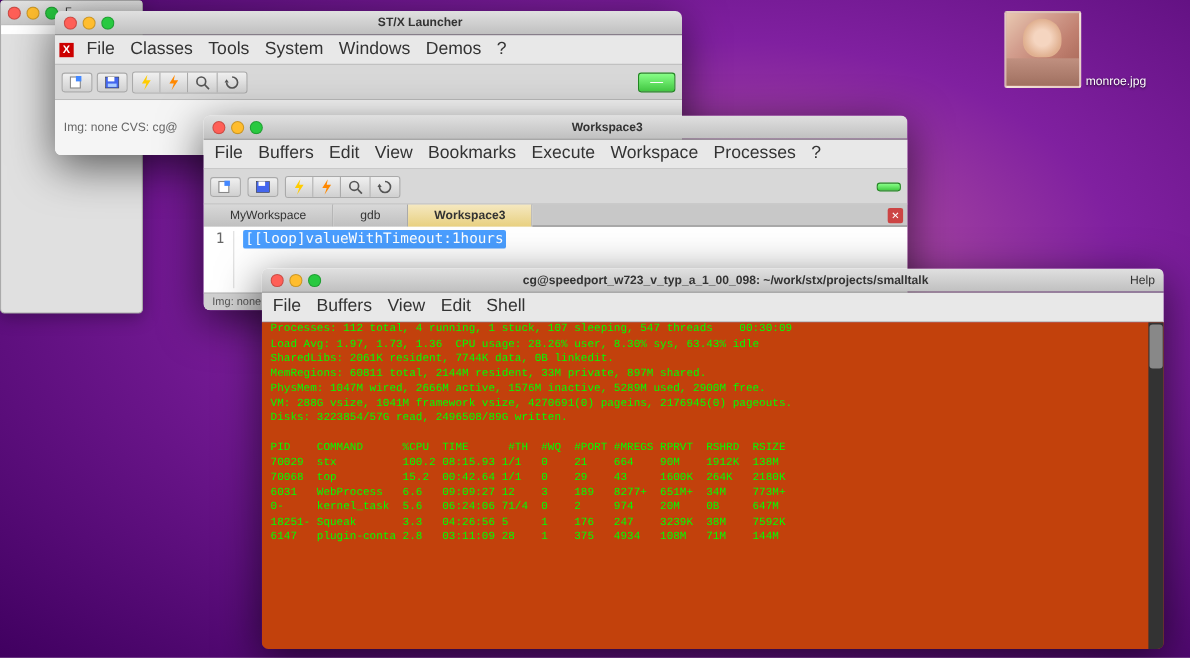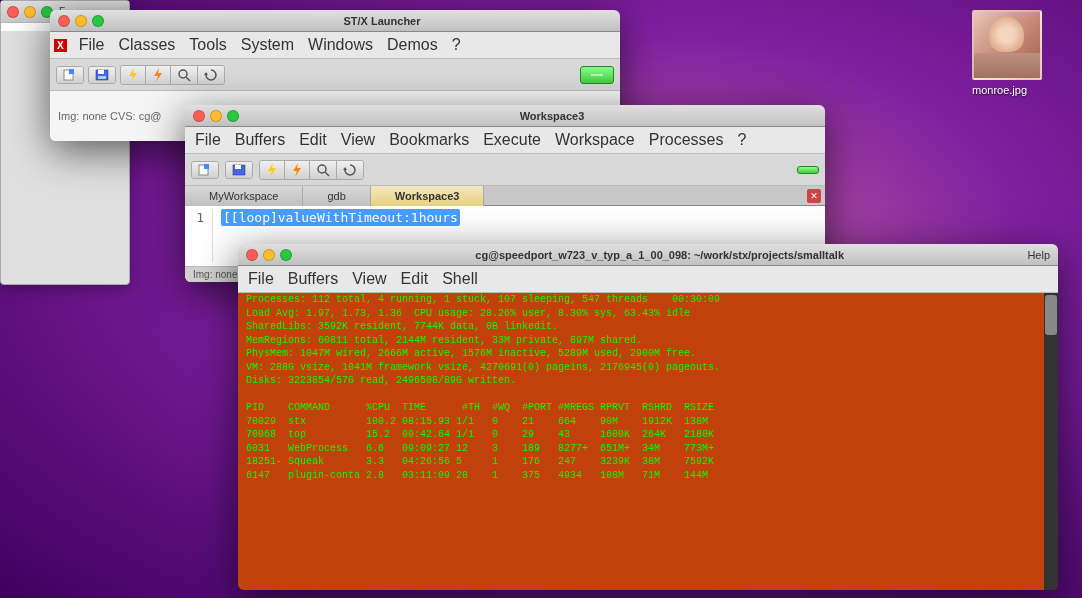--- a/index.html
+++ b/index.html
@@ -12,22 +12,22 @@
       background: radial-gradient(ellipse at 60% 40%, #c060a0 0%, #8020a0 40%, #400060 100%);
       position: relative;
     }
 
     
     .desktop-icon {
       position: absolute;
       top: 10px;
       right: 40px;
       display: flex;
-      flex-direction: column;
-      align-items: flex-start;
+      flex-direction: row;
+      align-items: flex-end;
       gap: 4px;
       cursor: pointer;
     }
     .icon-photo {
       width: 70px;
       height: 70px;
       background: linear-gradient(135deg, #e8c8b0 0%, #d4a090 30%, #c08070 60%, #a06050 100%);
       border: 2px solid #ffffff88;
       border-radius: 2px;
       position: relative;
@@ -554,30 +554,31 @@
     <span class="menu-item">File</span>
     <span class="menu-item">Buffers</span>
     <span class="menu-item">View</span>
     <span class="menu-item">Edit</span>
     <span class="menu-item">Shell</span>
   </div>
   <div class="terminal-body">
     <div class="term-content">
       <div class="terminal-line">Processes: 112 total, 4 running, 1 stuck, 107 sleeping, 547 threads    00:30:09</div>
       <div class="terminal-line">Load Avg: 1.97, 1.73, 1.36  CPU usage: 28.26% user, 8.30% sys, 63.43% idle</div>
-      <div class="terminal-line">SharedLibs: 3592K resident, 7744K data, 0B linkedit.</div>
+      <div class="terminal-line">SharedLibs: 2061K resident, 7744K data, 0B linkedit.</div>
       <div class="terminal-line">MemRegions: 60811 total, 2144M resident, 33M private, 897M shared.</div>
       <div class="terminal-line">PhysMem: 1047M wired, 2666M active, 1576M inactive, 5289M used, 2900M free.</div>
       <div class="terminal-line">VM: 288G vsize, 1041M framework vsize, 4270691(0) pageins, 2176945(0) pageouts.</div>
       <div class="terminal-line">Disks: 3223854/57G read, 2496508/89G written.</div>
       <div class="terminal-line">&nbsp;</div>
       <div class="terminal-line">PID    COMMAND      %CPU  TIME      #TH  #WQ  #PORT #MREGS RPRVT  RSHRD  RSIZE</div>
       <div class="terminal-line">70029  stx          100.2 08:15.93 1/1   0    21    664    90M    1912K  138M</div>
       <div class="terminal-line">70068  top          15.2  00:42.64 1/1   0    29    43     1600K  264K   2180K</div>
       <div class="terminal-line">6031   WebProcess   6.6   09:09:27 12    3    189   8277+  651M+  34M    773M+</div>
+      <div class="terminal-line">0-     kernel_task  5.6   06:24:06 71/4  0    2     974    20M    0B     647M</div>
       <div class="terminal-line">18251- Squeak       3.3   04:26:56 5     1    176   247    3239K  38M    7592K</div>
       <div class="terminal-line">6147   plugin-conta 2.8   03:11:09 28    1    375   4934   108M   71M    144M</div>
     </div>
     <div class="scrollbar">
       <div class="scrollbar-thumb"></div>
     </div>
   </div>
 </div>
 
 </body></html>

